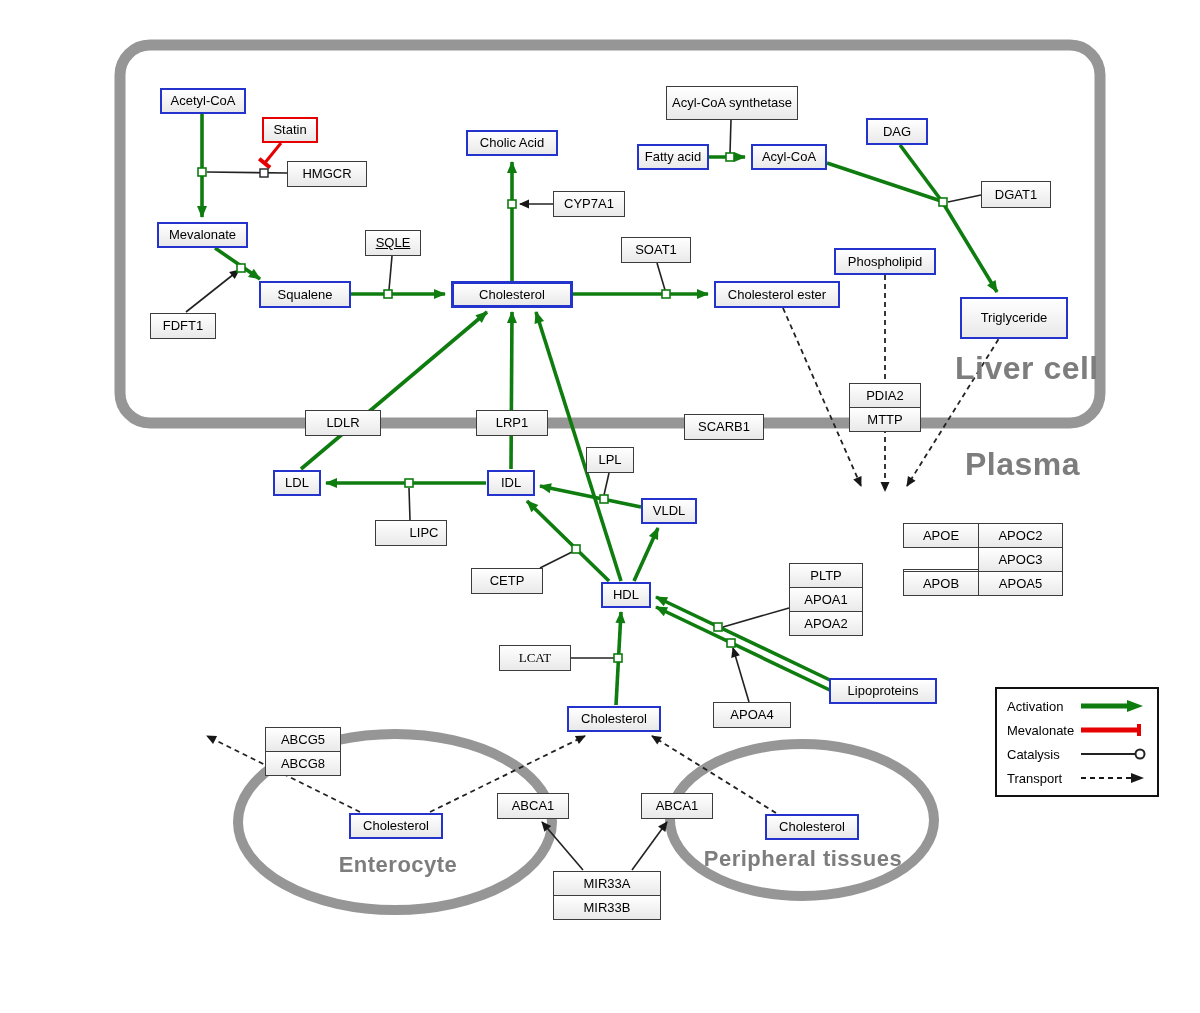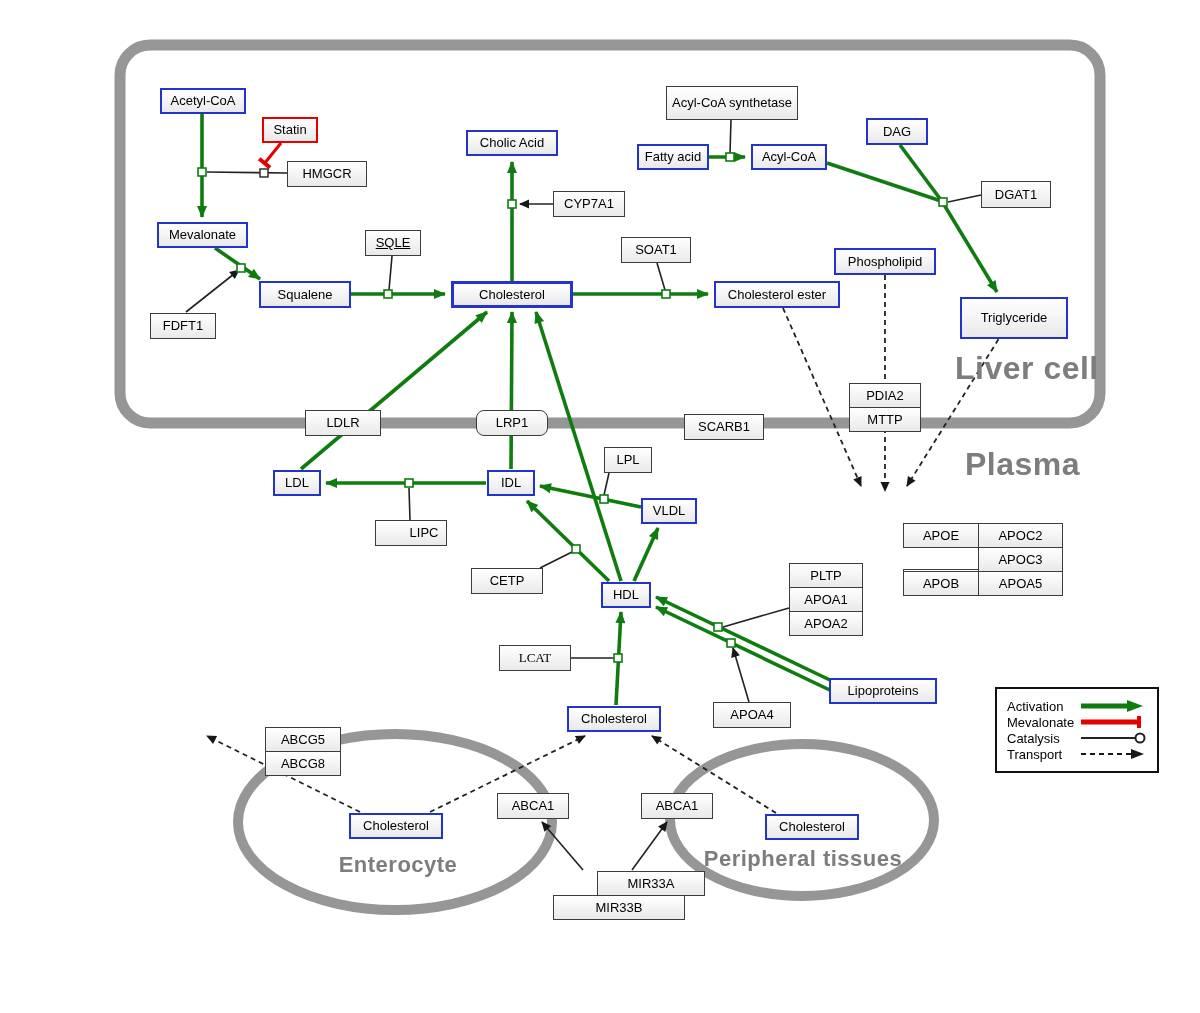--- a/index.html
+++ b/index.html
@@ -29,21 +29,21 @@
   .edge{fill:none}
   .e-act{stroke:var(--activation,#0e7c0e);stroke-width:3.6}
   .e-cat{stroke:#222;stroke-width:1.6}
   .e-tra{stroke:#222;stroke-width:1.8;stroke-dasharray:5 4}
   .e-inh{stroke:var(--inhibition,#e60000);stroke-width:3}
   .anchor-green{fill:#fff;stroke:var(--activation,#0e7c0e);stroke-width:1.6}
   .anchor-black{fill:#fff;stroke:#222;stroke-width:1.4}
 
   
   .legend{position:absolute;left:995px;top:687px;width:164px;border:2px solid #111;
-          background:#fff;padding:9px 10px;display:flex;flex-direction:column;gap:0}
+          background:#fff;padding:9px 10px;display:flex;flex-direction:column;gap:8px}
   .lg-row{display:flex;align-items:center;justify-content:space-between;font-size:13px;color:#000}
   .lg-sym{flex:0 0 auto}
 </style>
 </head>
 <body>
 
 <div id="stage">
 
   <svg class="layer" width="1200" height="1013">
     <rect x="120" y="45" width="980" height="378" rx="30" class="comp"></rect>
@@ -136,25 +136,25 @@
       <div class="node gene" style="left: 666px; top: 86px; width: 132px; height: 34px;">Acyl-CoA synthetase</div>
       <div class="node metabolite" style="left: 637px; top: 144px; width: 72px; height: 26px;">Fatty acid</div>
       <div class="node metabolite" style="left: 751px; top: 144px; width: 76px; height: 26px;">Acyl-CoA</div>
       <div class="node metabolite" style="left: 866px; top: 118px; width: 62px; height: 27px;">DAG</div>
       <div class="node gene" style="left: 981px; top: 181px; width: 70px; height: 27px;">DGAT1</div>
       <div class="node metabolite" style="left: 834px; top: 248px; width: 102px; height: 27px;">Phospholipid</div>
       <div class="node metabolite" style="left: 960px; top: 297px; width: 108px; height: 42px;">Triglyceride</div>
       <div class="node gene" style="left: 849px; top: 383px; width: 72px; height: 25px;">PDIA2</div>
       <div class="node gene" style="left: 849px; top: 407px; width: 72px; height: 25px;">MTTP</div>
       <div class="node gene" style="left: 305px; top: 410px; width: 76px; height: 26px;">LDLR</div>
-      <div class="node gene" style="left: 476px; top: 410px; width: 72px; height: 26px; border-radius: 8px;">LRP1</div>
+      <div class="node gene" style="left: 476px; top: 410px; width: 72px; height: 26px;">LRP1</div>
       <div class="node gene" style="left: 684px; top: 414px; width: 80px; height: 26px;">SCARB1</div>
       <div class="node metabolite" style="left: 273px; top: 470px; width: 48px; height: 26px;">LDL</div>
       <div class="node metabolite" style="left: 487px; top: 470px; width: 48px; height: 26px;">IDL</div>
-      <div class="node gene" style="left: 604px; top: 447px; width: 48px; height: 26px;">LPL</div>
+      <div class="node gene" style="left: 586px; top: 447px; width: 48px; height: 26px;">LPL</div>
       <div class="node metabolite" style="left: 641px; top: 498px; width: 56px; height: 26px;">VLDL</div>
       <div class="node gene" style="left: 375px; top: 520px; width: 72px; height: 26px; padding-left: 28px;">LIPC</div>
       <div class="node gene" style="left: 471px; top: 568px; width: 72px; height: 26px;">CETP</div>
       <div class="node metabolite" style="left: 601px; top: 582px; width: 50px; height: 26px;">HDL</div>
       <div class="node gene" style="left: 789px; top: 563px; width: 74px; height: 25px;">PLTP</div>
       <div class="node gene" style="left: 789px; top: 587px; width: 74px; height: 25px;">APOA1</div>
       <div class="node gene" style="left: 789px; top: 611px; width: 74px; height: 25px;">APOA2</div>
       <div class="node gene" style="left: 903px; top: 523px; width: 76px; height: 25px;">APOE</div>
       <div class="node gene" style="left: 978px; top: 523px; width: 85px; height: 25px;">APOC2</div>
       <div class="node gene" style="left: 903px; top: 569px; width: 76px; height: 25px;">APOC1</div>
@@ -164,22 +164,22 @@
       <div class="node gene" style="left: 499px; top: 645px; width: 72px; height: 26px; font-family: Liberation Serif, serif;">LCAT</div>
       <div class="node gene" style="left: 713px; top: 702px; width: 78px; height: 26px;">APOA4</div>
       <div class="node metabolite" style="left: 829px; top: 678px; width: 108px; height: 26px;">Lipoproteins</div>
       <div class="node metabolite" style="left: 567px; top: 706px; width: 94px; height: 26px;">Cholesterol</div>
       <div class="node gene" style="left: 265px; top: 727px; width: 76px; height: 25px;">ABCG5</div>
       <div class="node gene" style="left: 265px; top: 751px; width: 76px; height: 25px;">ABCG8</div>
       <div class="node metabolite" style="left: 349px; top: 813px; width: 94px; height: 26px;">Cholesterol</div>
       <div class="node gene" style="left: 497px; top: 793px; width: 72px; height: 26px;">ABCA1</div>
       <div class="node gene" style="left: 641px; top: 793px; width: 72px; height: 26px;">ABCA1</div>
       <div class="node metabolite" style="left: 765px; top: 814px; width: 94px; height: 26px;">Cholesterol</div>
-      <div class="node gene" style="left: 553px; top: 871px; width: 108px; height: 25px; margin-left: 44px;">MIR33A</div>
-      <div class="node gene" style="left: 553px; top: 895px; width: 132px; height: 25px;">MIR33B</div>
+      <div class="node gene" style="left: 553px; top: 871px; width: 108px; height: 25px;">MIR33A</div>
+      <div class="node gene" style="left: 553px; top: 895px; width: 108px; height: 25px;">MIR33B</div>
     </div>
 
   <div class="comp-label big" style="left:955px;top:350px">Liver cell</div>
   <div class="comp-label big" style="left:965px;top:446px">Plasma</div>
   <div class="comp-label med" style="left:298px;top:852px;width:200px">Enterocyte</div>
   <div class="comp-label med" style="left:688px;top:846px;width:230px">Peripheral tissues</div>
 
   <div class="legend">
     <div class="lg-row">
       <span>Activation</span>

